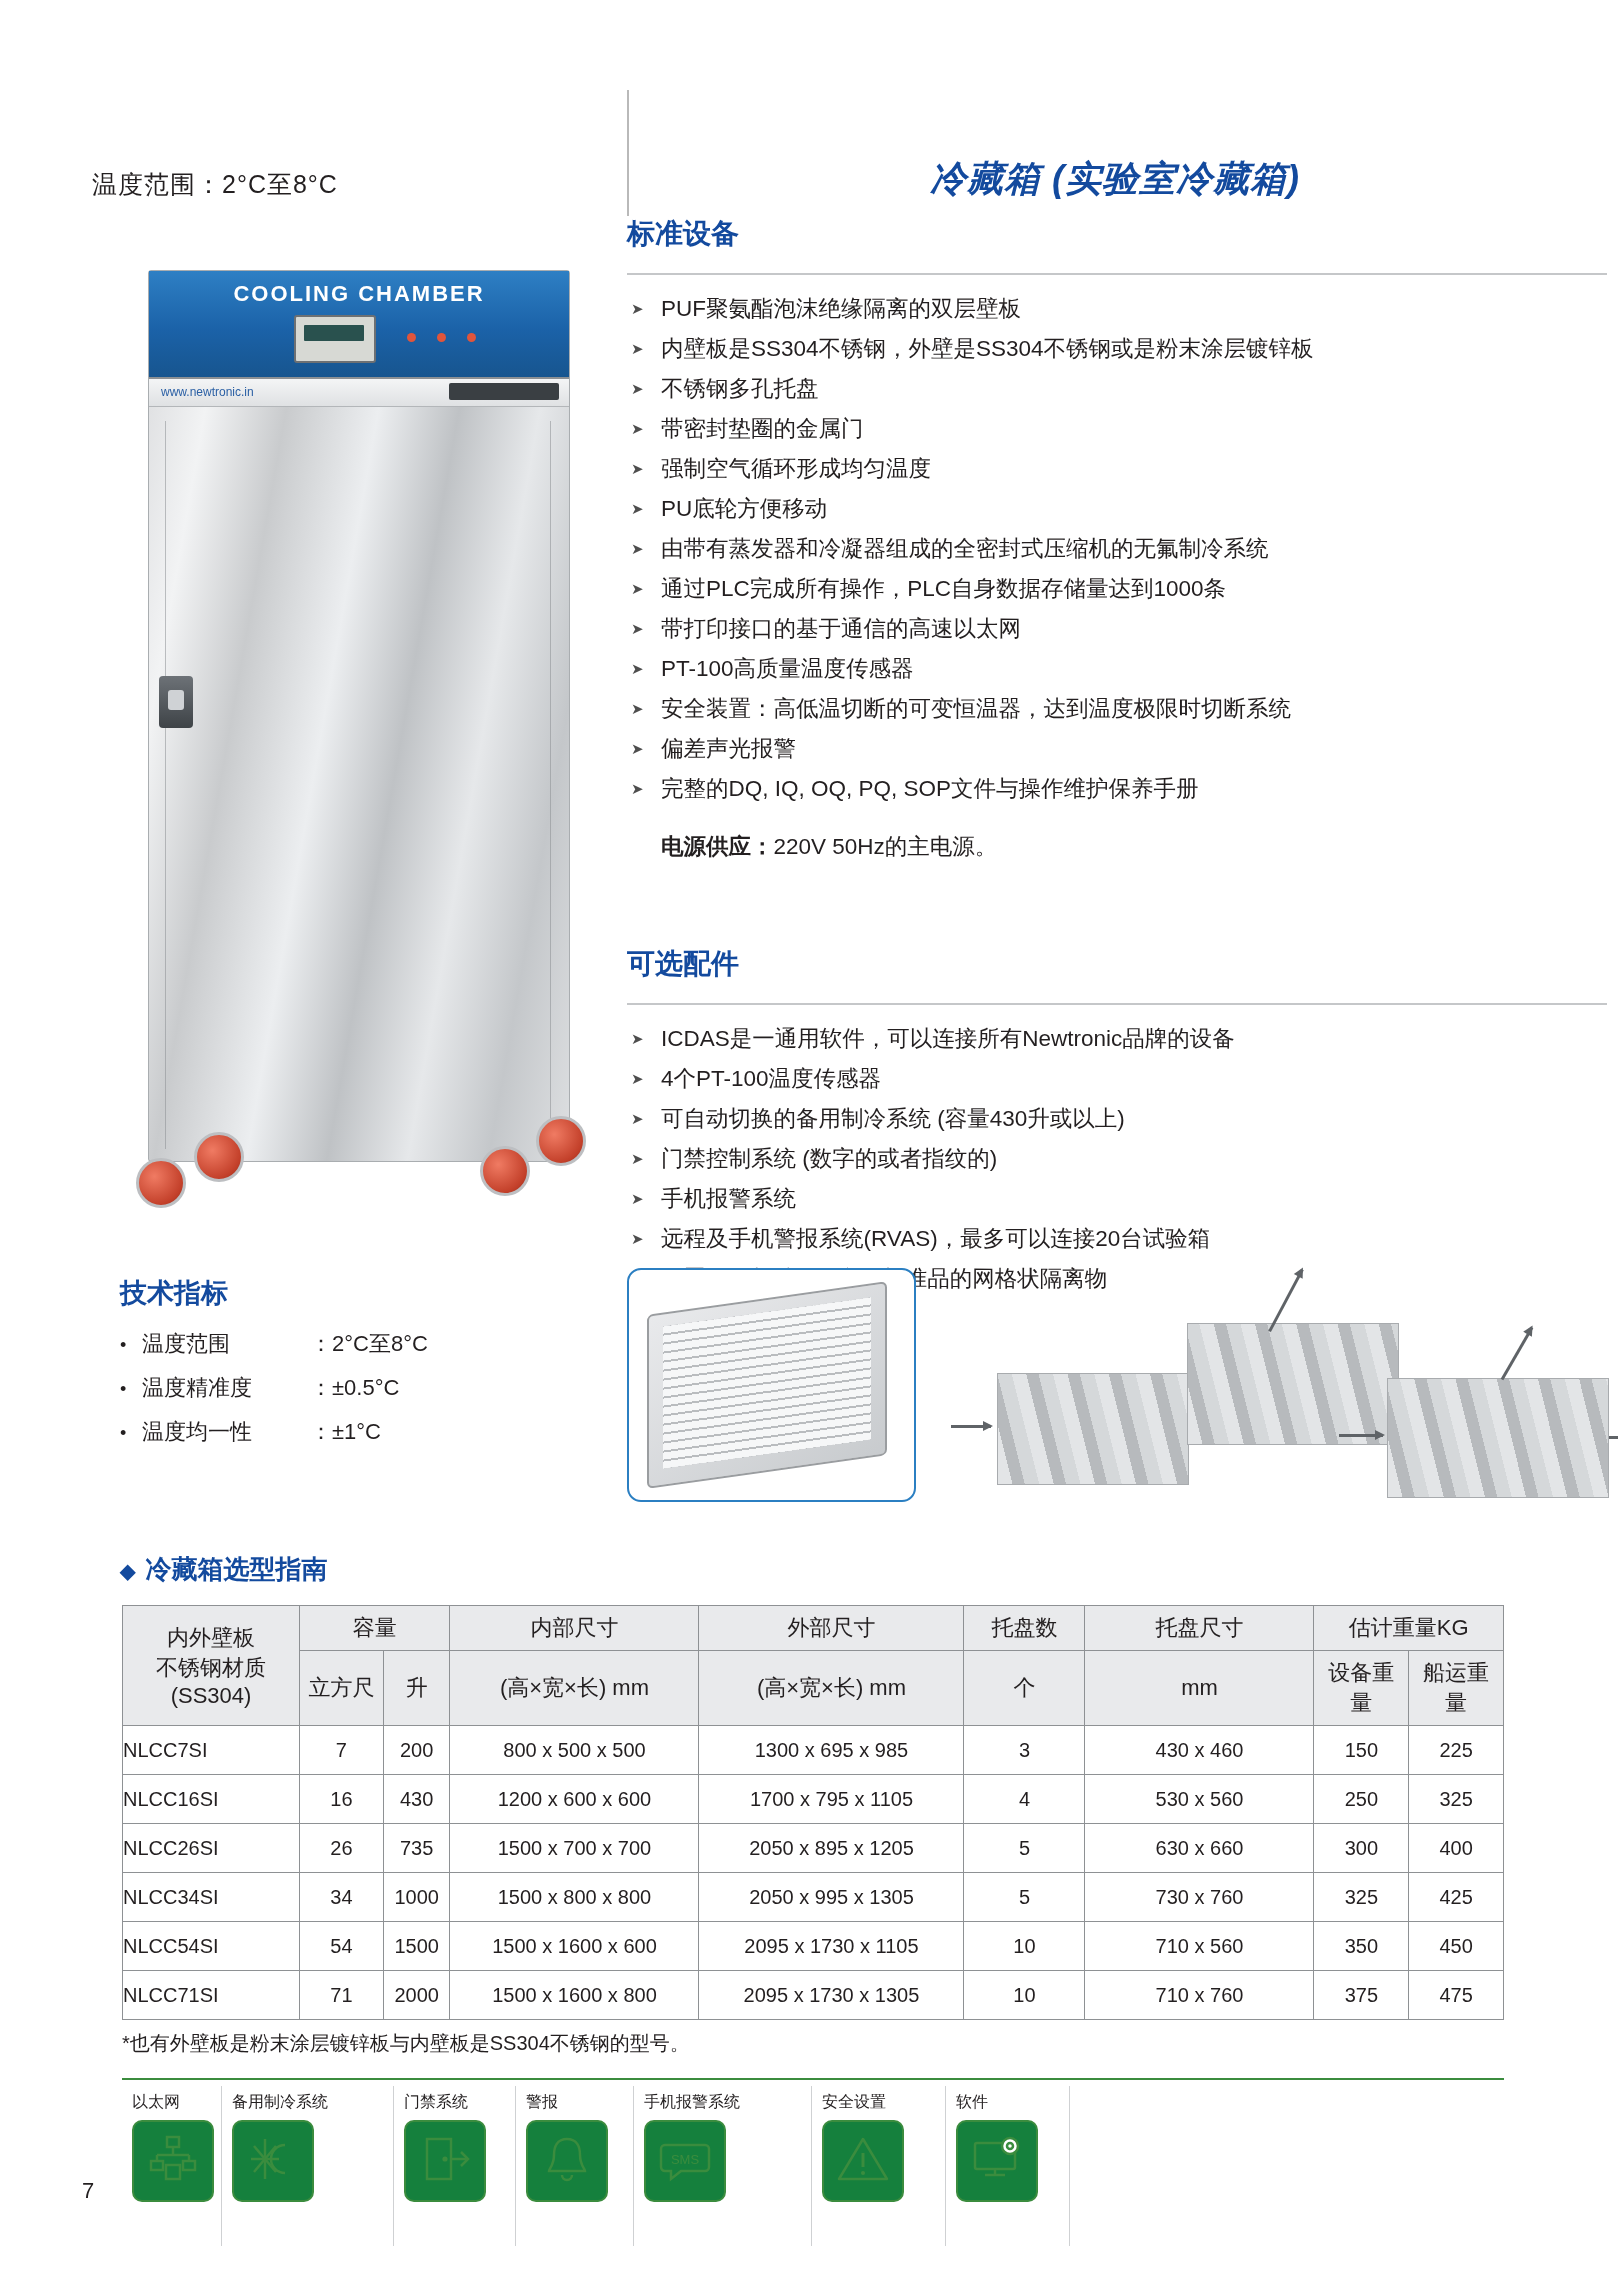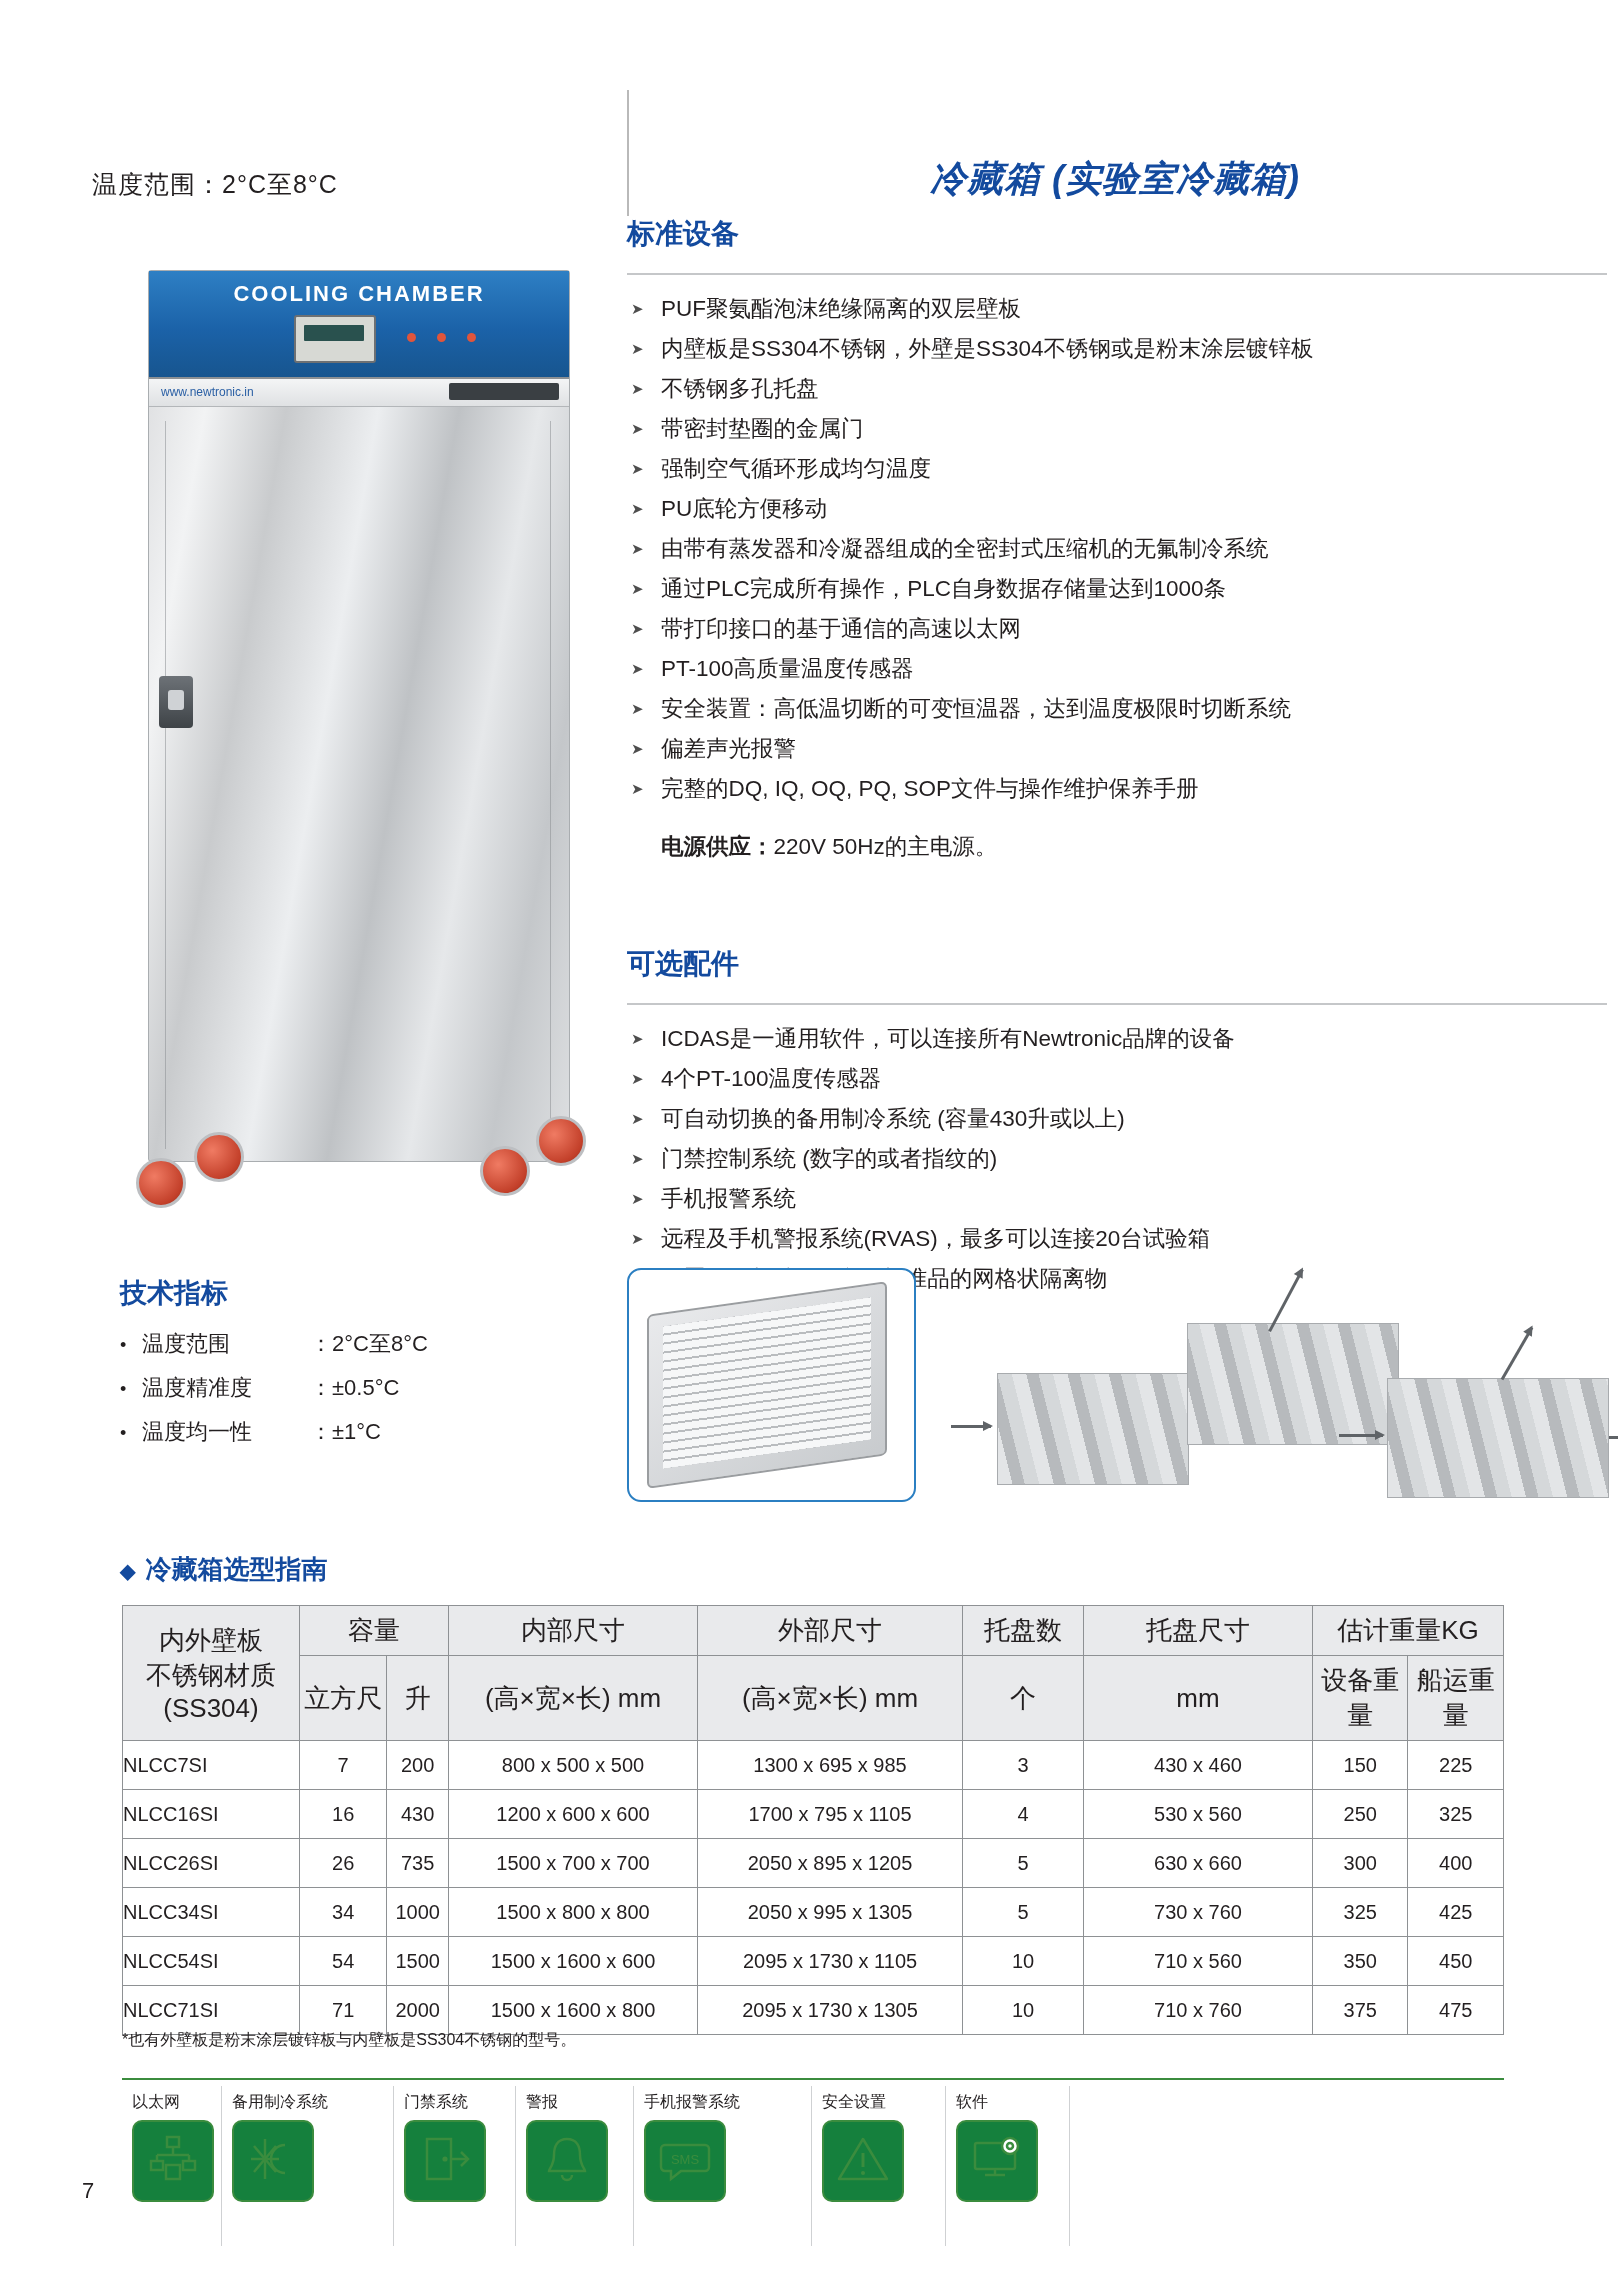--- a/index.html
+++ b/index.html
@@ -363,30 +363,30 @@
     color: #231f20;
   }
   table.guide th, table.guide td {
     border: 1px solid #8e9194;
     text-align: center;
     padding: 7px 4px;
     font-weight: normal;
   }
   table.guide thead th {
     background: #e9eaec;
-    font-size: 26px;
+    font-size: 22px;
   }
   table.guide td.model { text-align: left; padding-left: 0; }
   table.guide tbody tr td { height: 34px; }
 
   .footnote {
     position: absolute;
     left: 122px;
     top: 2030px;
-    font-size: 16px;
+    font-size: 20px;
     color: #231f20;
   }
 
   
   .footer {
     position: absolute;
     left: 0;
     top: 2078px;
     width: 1618px;
     height: 180px;

